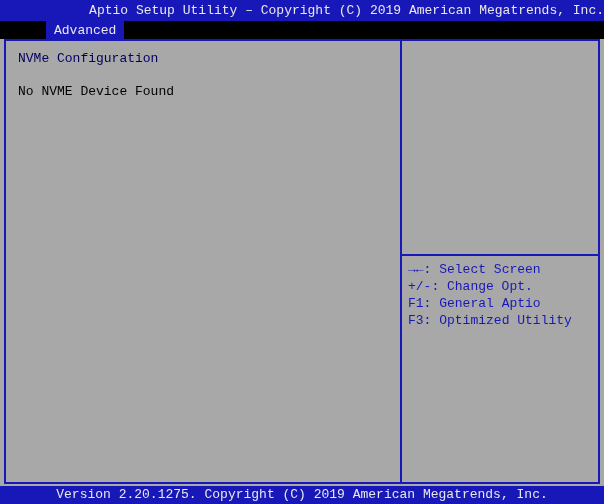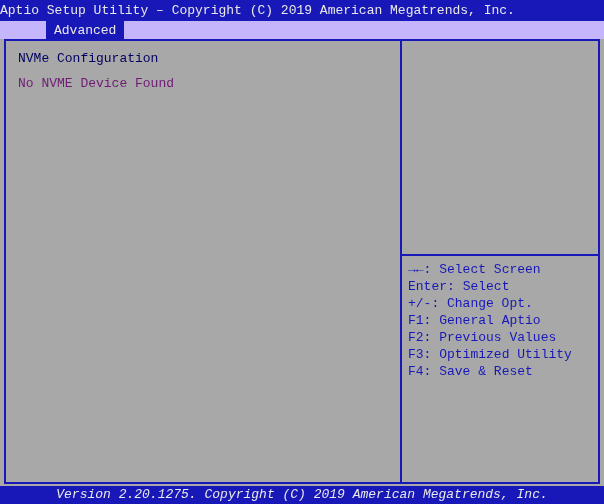--- a/index.html
+++ b/index.html
@@ -10,28 +10,28 @@
     font-family: "Courier New", monospace;
     font-size: 13px;
     overflow: hidden;
     position: relative;
   }
   .header-bar {
     width: 100%;
     height: 21px;
     background: #1818b8;
     color: #e8e8e8;
-    text-align: left;
+    text-align: right;
     line-height: 21px;
     font-size: 13px;
   }
   .tab-row {
     width: 100%;
     height: 18px;
-    background: #c4b5fd;
+    background: #000000;
     position: relative;
   }
   .tab {
     position: absolute;
     left: 46px;
     top: 0;
     height: 18px;
     padding: 2px 8px 0 8px;
     background: #1818b8;
     color: #e8e8e8;
@@ -48,25 +48,25 @@
     background: #a8a8a8;
     display: flex;
   }
   .left-pane {
     flex: 0 0 396px;
     border-right: 2px solid #1818b8;
     padding: 10px 12px;
     color: #1818b8;
   }
   .left-pane .cfg-title {
-    margin-bottom: 10px;
+    margin-bottom: 18px;
     color: #000060;
   }
   .left-pane .cfg-status {
-    color: #701a75;
+    color: #000000;
   }
   .right-pane {
     flex: 1;
     position: relative;
     text-decoration: underline;
   }
   .help-divider {
     position: absolute;
     left: 0;
     right: 0;
@@ -88,21 +88,20 @@
     position: absolute;
     left: 0;
     right: 0;
     bottom: 0;
     height: 18px;
     background: #1818b8;
     color: #e8e8e8;
     text-align: center;
     line-height: 18px;
     font-size: 13px;
-    font-style: italic;
   }
 </style>
 </head>
 <body>
 
 <div class="header-bar">
   <span>Aptio Setup Utility – Copyright (C) 2019 American Megatrends, Inc.</span>
 </div>
 
 <div class="tab-row">
@@ -113,25 +112,22 @@
 
 <div class="content-frame">
   <div class="left-pane">
     <div class="cfg-title">NVMe Configuration</div>
     <div class="cfg-status">No NVME Device Found</div>
   </div>
   <div class="right-pane">
     <div class="help-divider"></div>
     <div class="help-block">
       <div class="help-line"><span class="help-key">→←</span>: <span>Select Screen</span></div>
-      <div class="help-line"><span class="help-key">Enter</span>: <span>Select</span></div>
       <div class="help-line"><span class="help-key">+/-</span>: <span>Change Opt.</span></div>
       <div class="help-line"><span class="help-key">F1</span>: <span>General Aptio</span></div>
-      <div class="help-line"><span class="help-key">F2</span>: <span>Previous Values</span></div>
       <div class="help-line"><span class="help-key">F3</span>: <span>Optimized Utility</span></div>
-      <div class="help-line"><span class="help-key">F4</span>: <span>Save &amp; Reset</span></div>
     </div>
   </div>
 </div>
 
 <div class="footer-bar">
   <span>Version 2.20.1275. Copyright (C) 2019 American Megatrends, Inc.</span>
 </div>
 
 </body></html>

